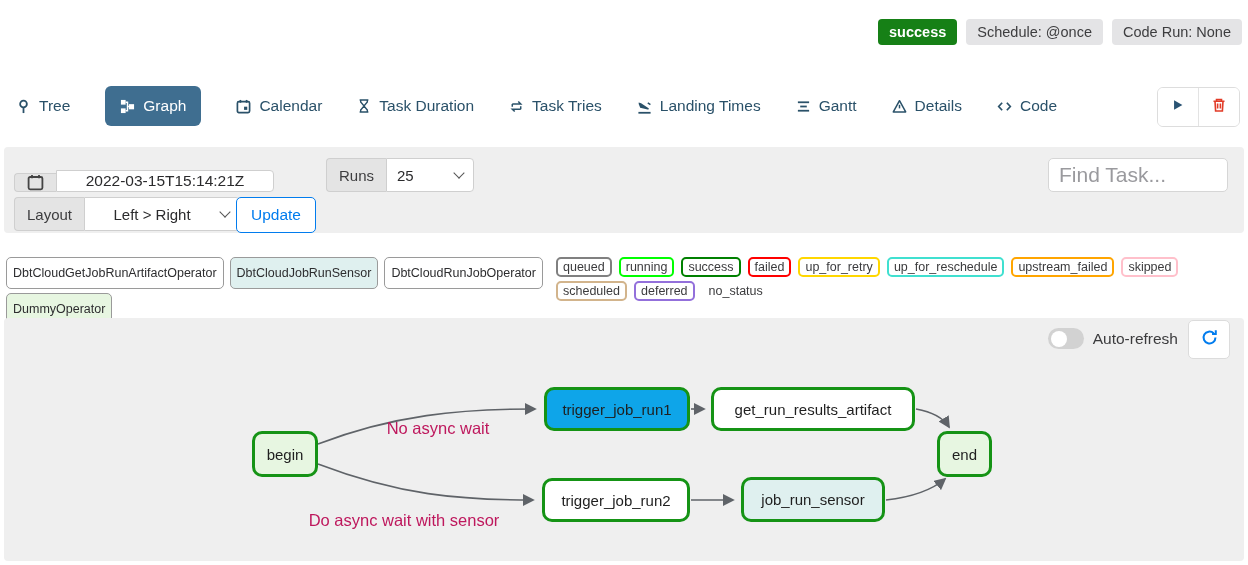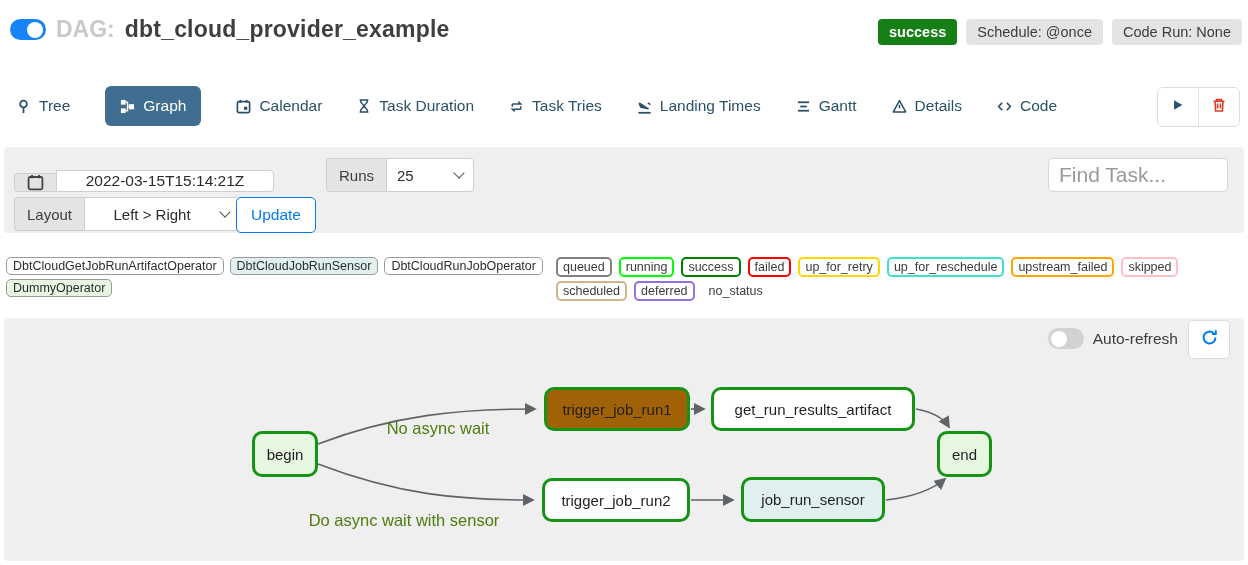--- a/index.html
+++ b/index.html
@@ -49,51 +49,44 @@
               color:#2b2b2d;outline:none;box-sizing:border-box;}
   .find-input::placeholder{color:#9a9a9e;}
   .update-btn{position:absolute;left:232px;top:50px;height:36px;padding:0 14px;background:#fff;
               border:1px solid #017cee;color:#017cee;border-radius:5px;font-size:15.5px;
               font-family:"Liberation Sans",sans-serif;cursor:pointer;}
 
   
   .legend{position:absolute;top:257px;left:6px;right:4px;display:flex;align-items:flex-start;}
   .legend-ops{width:546px;display:flex;flex-wrap:wrap;gap:4px 6px;align-content:flex-start;}
   .legend-states{flex:1;display:flex;flex-wrap:wrap;gap:4px 7px;align-content:flex-start;margin-left:4px;}
-  .op-badge{border:1px solid #9a9a9a;border-radius:5px;padding:1px 6px;font-size:12.5px;color:#2d2d2f;
+  .op-badge{border:1px solid #9a9a9a;border-radius:5px;padding:8px 6px;font-size:12.5px;color:#2d2d2f;
             background:#fff;white-space:nowrap;}
   .state-badge{border:2px solid #808080;border-radius:5px;padding:1px 5px;font-size:12.5px;color:#3b3b3d;
                background:#fff;white-space:nowrap;}
   .state-badge.plain{border-color:transparent;background:transparent;}
 
   
   .graph-panel{position:absolute;top:318px;left:4px;right:4px;height:243px;background:#efefef;border-radius:4px;}
   .autorefresh{position:absolute;top:10px;right:66px;display:flex;align-items:center;gap:9px;
                font-size:15.5px;color:#3b3b3d;}
   .refresh-btn{position:absolute;top:2px;right:14px;width:40px;height:37px;background:#fff;
                border:1px solid #dcdcdc;border-radius:5px;display:flex;align-items:center;
                justify-content:center;color:#017cee;cursor:pointer;}
   .edges{position:absolute;left:0;top:0;}
   .node{position:absolute;box-sizing:border-box;border:3px solid #159315;border-radius:10px;
         display:flex;align-items:center;justify-content:center;font-size:15px;color:#1f1f1f;
         cursor:pointer;white-space:nowrap;}
-  .edge-label{position:absolute;transform:translate(-50%,-50%);font-size:16.5px;color:#4d7c0f;white-space:nowrap;}
+  .edge-label{position:absolute;transform:translate(-50%,-50%);font-size:16.5px;color:#be185d;white-space:nowrap;}
 </style>
 </head>
 <body>
 
 <div class="page">
 
-  <div class="header-row">
-    <div class="toggle on">
-        <div class="knob"></div>
-      </div>
-    <span class="dag-prefix">DAG:</span>
-    <span class="dag-name">dbt_cloud_provider_example</span>
-  </div>
   <div class="header-badges">
     <span class="badge success">success</span>
     <span class="badge">Schedule: @once</span>
     <span class="badge">Code Run: None</span>
   </div>
 
   <div class="tab-bar">
       <div class="tab">
         <span class="ticon">
           <svg viewBox="0 0 16 16" width="15" height="15">
@@ -272,21 +265,21 @@
     <div class="refresh-btn">
       <span>
         <svg viewBox="0 0 16 16" width="17" height="17">
             <path d="M13.6 8 a5.6 5.6 0 1 1 -1.7 -4" fill="none" stroke="currentColor" stroke-width="1.9"></path>
             <path d="M13.9 1.1 V4.6 H10.4" fill="none" stroke="currentColor" stroke-width="1.9"></path>
           </svg>
       </span>
     </div>
     <div id="node-layer">
         <div class="node" style="left: 248px; top: 113px; width: 66px; height: 46px; background: rgb(231, 246, 225); border-color: rgb(21, 147, 21);">begin</div>
-        <div class="node" style="left: 540px; top: 69px; width: 146px; height: 44px; background: #a16207; border-color: rgb(21, 147, 21);">trigger_job_run1</div>
+        <div class="node" style="left: 540px; top: 69px; width: 146px; height: 44px; background: #0ea5e9; border-color: rgb(21, 147, 21);">trigger_job_run1</div>
         <div class="node" style="left: 707px; top: 69px; width: 204px; height: 44px; background: rgb(255, 255, 255); border-color: rgb(21, 147, 21);">get_run_results_artifact</div>
         <div class="node" style="left: 538px; top: 160px; width: 148px; height: 44px; background: rgb(255, 255, 255); border-color: rgb(21, 147, 21);">trigger_job_run2</div>
         <div class="node" style="left: 737px; top: 159px; width: 144px; height: 45px; background: rgb(223, 240, 239); border-color: rgb(21, 147, 21);">job_run_sensor</div>
         <div class="node" style="left: 933px; top: 113px; width: 55px; height: 46px; background: rgb(231, 246, 225); border-color: rgb(21, 147, 21);">end</div>
         <div class="edge-label" style="left: 434px; top: 110px;">No async wait</div>
         <div class="edge-label" style="left: 400px; top: 202px;">Do async wait with sensor</div>
       </div>
   </div>
 
 </div>

